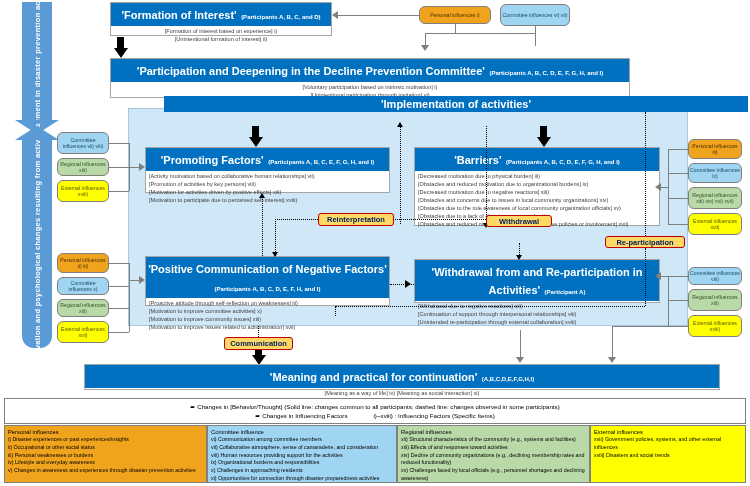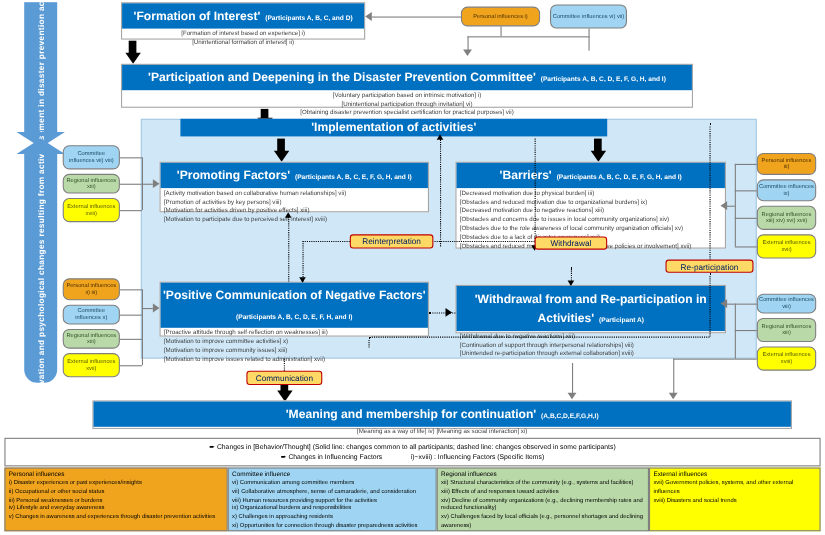--- a/index.html
+++ b/index.html
@@ -34,21 +34,21 @@
   .pill{position:absolute;border-radius:6px;border:1px solid #7f7f7f;
         display:flex;align-items:center;justify-content:center;text-align:center;
         font-size:5.2px;line-height:1.25;box-sizing:border-box;padding:1px;}
   .pill.personal{background:#f0a41e;color:#4d3000;}
   .pill.committee{background:#9fd5f2;color:#1b4a63;}
   .pill.regional{background:#b9d9a8;color:#33512a;}
   .pill.external{background:#ffff00;color:#5a5a00;}
 
   
   .tag{position:absolute;background:#ffd966;border:1px solid #c00000;border-radius:3px;
-       color:#002060;font-size:7.5px;font-weight:normal;text-align:center;
+       color:#002060;font-size:7.5px;font-weight:bold;text-align:center;
        display:flex;align-items:center;justify-content:center;box-sizing:border-box;}
 
   
   .vline{position:absolute;background:#7f7f7f;width:1px;}
   .hline{position:absolute;background:#7f7f7f;height:1px;}
   .dv{position:absolute;width:0;border-left:1.6px dotted #000;}
   .dh{position:absolute;height:0;border-top:1.6px dotted #000;}
   .fatarrow{position:absolute;width:0;height:0;border-left:7px solid transparent;
             border-right:7px solid transparent;border-top:10px solid #000;}
   .fatstem{position:absolute;background:#000;width:7px;}
@@ -118,35 +118,35 @@
 <div class="gyarrow-l" style="left:332px;top:11px;"></div>
 
 <div class="vline" style="left:455px;top:24px;height:9px;"></div>
 <div class="vline" style="left:535px;top:26px;height:20px;"></div>
 <div class="hline" style="left:425px;top:33px;width:111px;"></div>
 <div class="vline" style="left:425px;top:33px;height:13px;"></div>
 <div class="gyarrow-d" style="left:421px;top:45px;"></div>
 
 <div class="stage" style="left:110px;top:58px;width:520px;height:40px;">
   <div class="hdr">
-    <span class="t">'Participation and Deepening in the Disaster Prevention Committee'</span>
+    <span class="t">'Participation and Deepening in the Decline Prevention Committee'</span>
     <span class="p">(Participants A, B, C, D, E, F, G, H, and I)</span>
   </div>
   <div class="body ctr">
     <div>[Voluntary participation based on intrinsic motivation] i)</div>
     <div>[Unintentional participation through invitation] vi)</div>
     <div>[Obtaining disaster prevention specialist certification for practical purposes] vii)</div>
   </div>
 </div>
 
 <div class="fatstem" style="left:237px;top:99px;height:9px;"></div>
 <div class="fatarrow" style="left:233.5px;top:107px;"></div>
 
 <div class="impl" style="left:128px;top:108px;width:560px;height:218px;"></div>
-<div class="impl-hdr" style="left:164px;top:108px;width:388px;height:16px;">
+<div class="impl-hdr" style="left:164px;top:96px;width:584px;height:16px;">
   <span>'Implementation of activities'</span>
 </div>
 
 <div class="fatstem" style="left:252px;top:126px;height:12px;"></div>
 <div class="fatarrow" style="left:248.5px;top:137px;"></div>
 
 <div class="fatstem" style="left:540px;top:126px;height:12px;"></div>
 <div class="fatarrow" style="left:536.5px;top:137px;"></div>
 
 <div class="stage" style="left:145px;top:147px;width:245px;height:46px;">
@@ -313,21 +313,21 @@
 
 <div class="tag" style="left:224px;top:337px;width:69px;height:13px;">
   <span>Communication</span>
 </div>
 <div class="dv" style="left:258px;top:326px;height:11px;"></div>
 <div class="fatstem" style="left:255px;top:350px;height:6px;"></div>
 <div class="fatarrow" style="left:251.5px;top:355px;"></div>
 
 <div class="stage" style="left:84px;top:364px;width:636px;height:26px;">
   <div class="hdr">
-    <span class="t">'Meaning and membership for continuation'</span>
+    <span class="t">'Meaning and practical for continuation'</span>
     <span class="p">(A,B,C,D,E,F,G,H,I)</span>
   </div>
   <div class="body ctr">
     <div>[Meaning as a way of life]  iv)    [Meaning as social interaction] xi)</div>
   </div>
 </div>
 
 <div class="legend-top">
   <div>➨ Changes in [Behavior/Thought] (Solid line: changes common to all participants; dashed line: changes observed in some participants)</div>
   <div class="r2">

